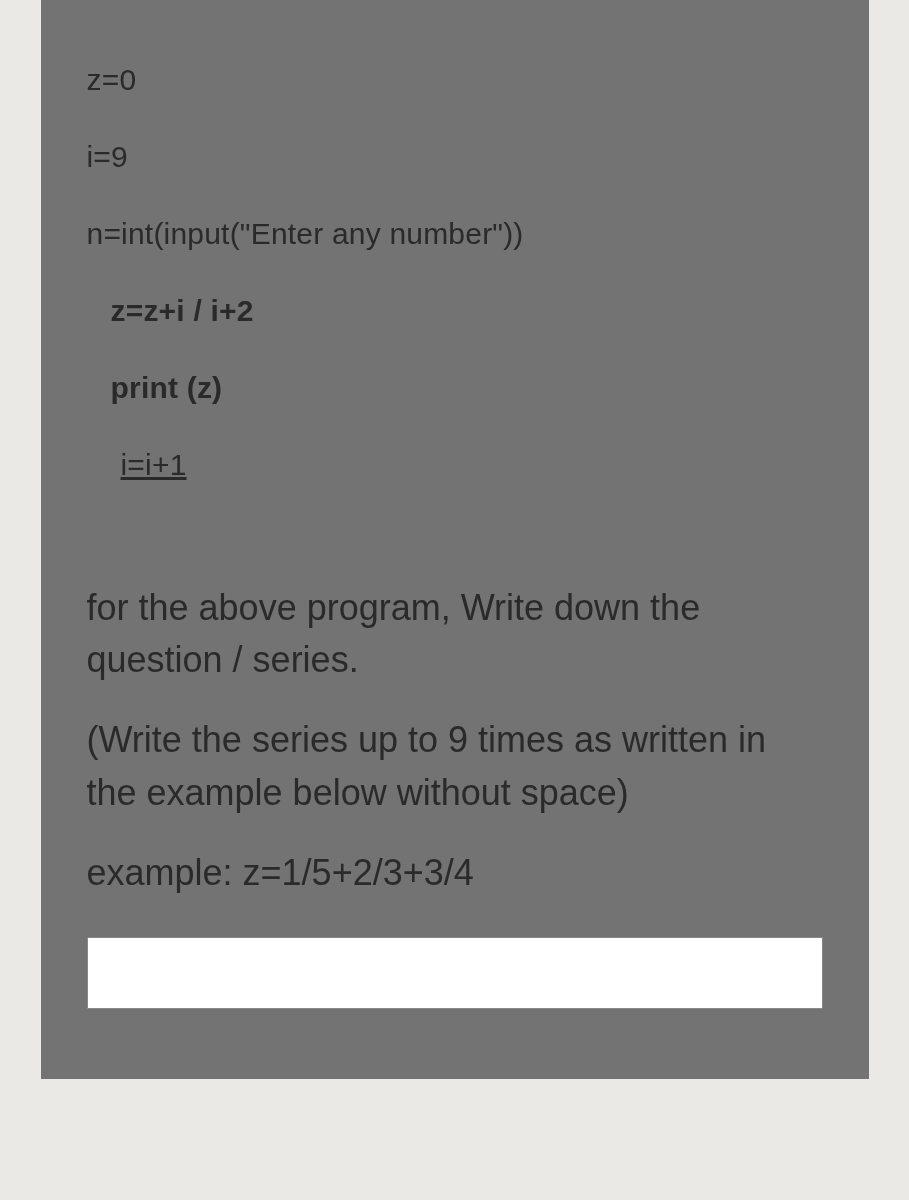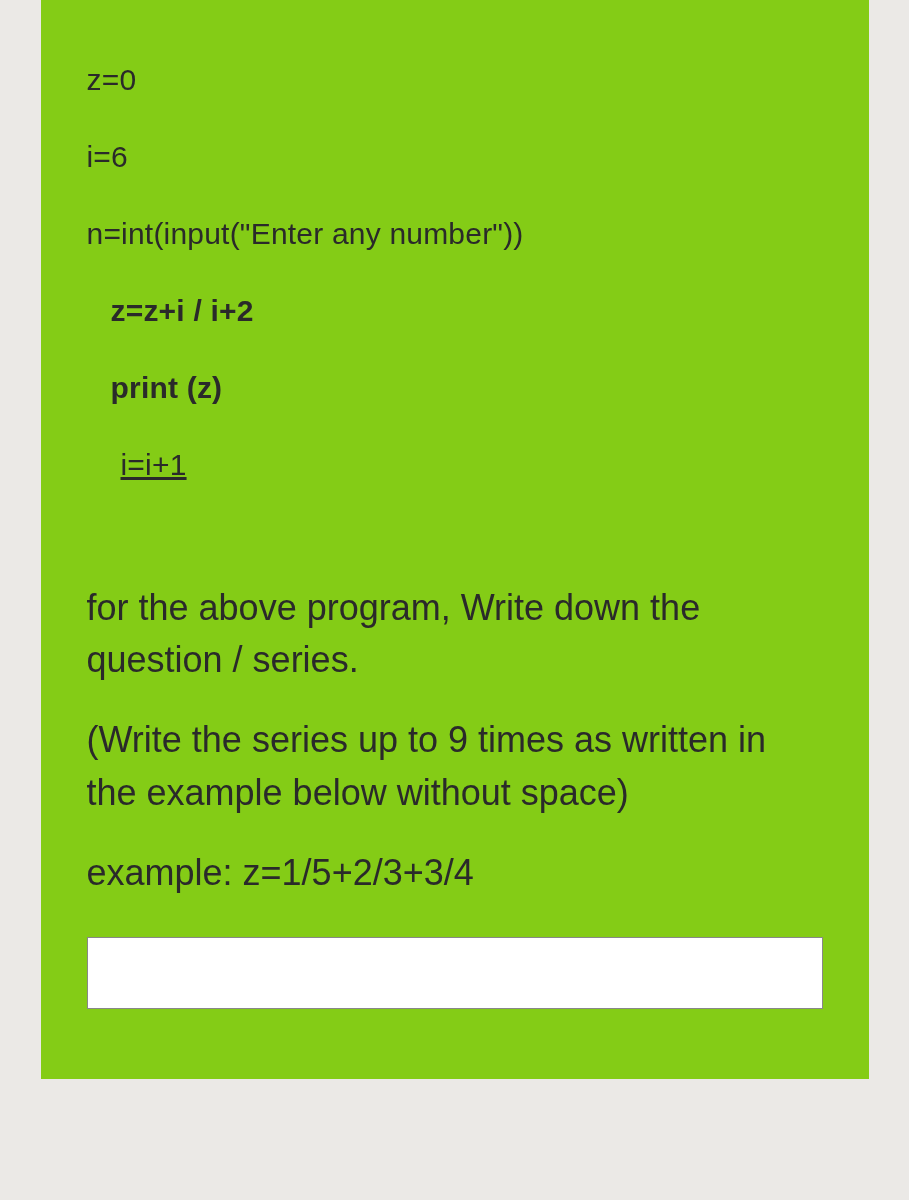--- a/index.html
+++ b/index.html
@@ -11,21 +11,21 @@
       background-color: #ebe9e6;
       font-family: Arial, Helvetica, sans-serif;
       width: 909px;
       height: 1200px;
       padding: 0;
       display: flex;
       justify-content: center;
       align-items: flex-start;
     }
     .card {
-      background-color: #84cc16;
+      background-color: #737373;
       width: 828px;
       margin-top: 0;
       padding: 60px 46px 70px 46px;
       color: #2a2a2a;
     }
     .code-line {
       font-size: 30px;
       line-height: 1.3;
       margin-bottom: 38px;
       color: #2a2a2a;
@@ -57,21 +57,21 @@
       padding: 10px 14px;
       margin-top: 10px;
       outline: none;
     }
   </style>
 </head>
 <body>
 
 <div class="card">
   <div class="code-line">z=0</div>
-  <div class="code-line">i=6</div>
+  <div class="code-line">i=9</div>
   <div class="code-line">n=int(input("Enter any number"))</div>
   <div class="code-line indent1">z=z+i / i+2</div>
   <div class="code-line indent1">print (z)</div>
   <div class="code-line indent2">i=i+1</div>
 
   <div class="gap"></div>
 
   <div class="instruction">for the above program, Write down the question / series.</div>
   <div class="instruction">(Write the series up to 9 times as written in the example below without space)</div>
   <div class="instruction">example:  z=1/5+2/3+3/4</div>

